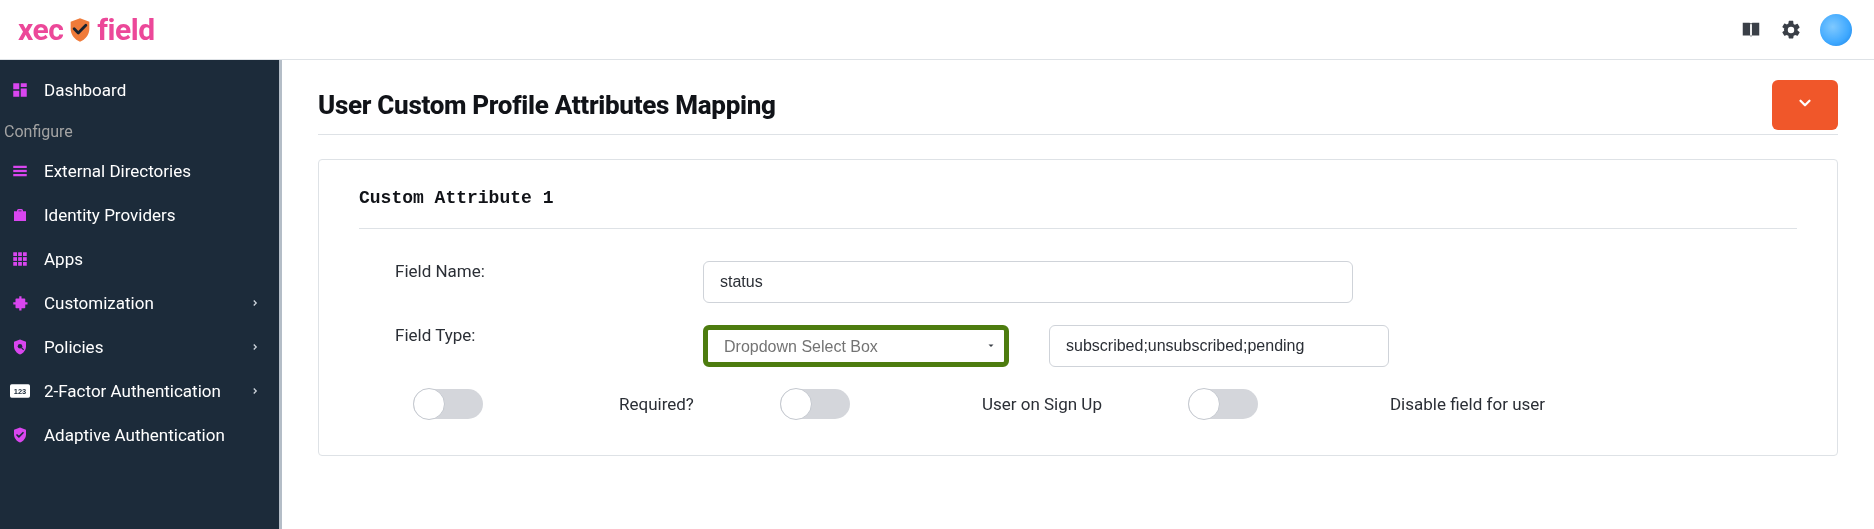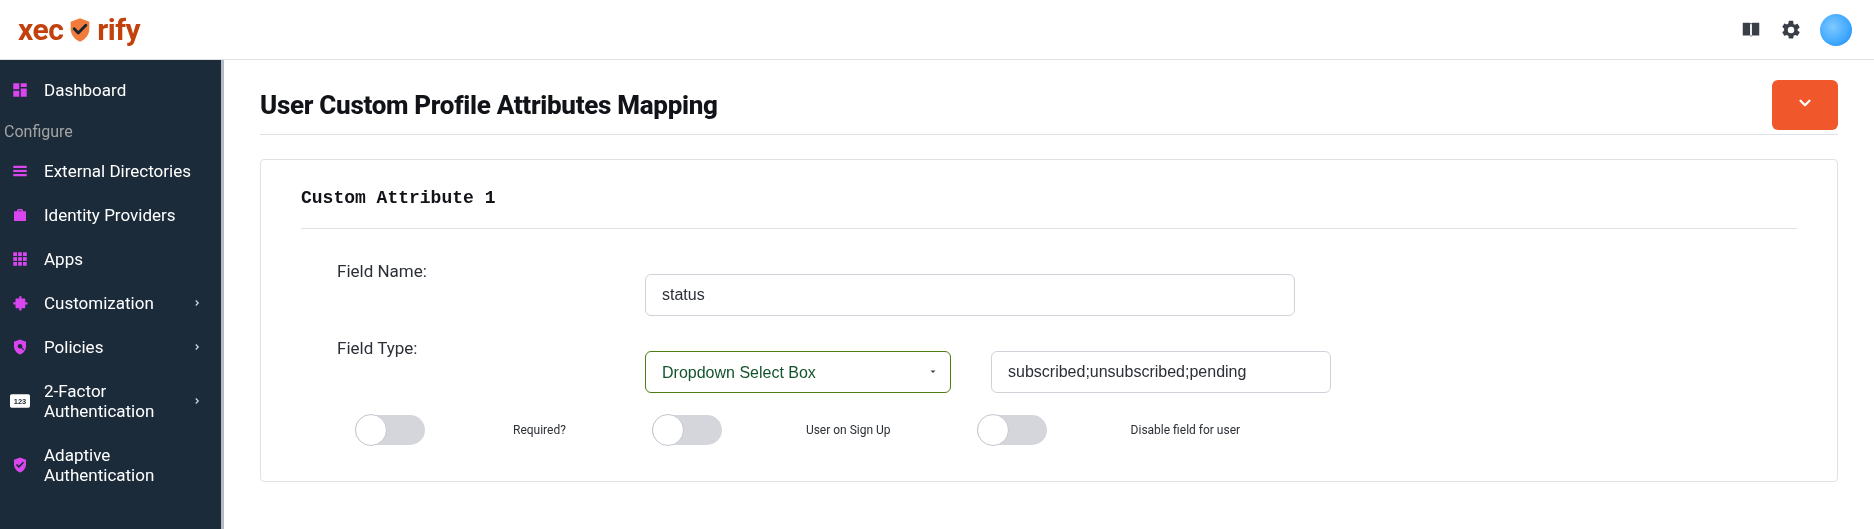--- a/index.html
+++ b/index.html
@@ -32,21 +32,21 @@
     border-bottom: 1px solid var(--border);
     background: #fff;
   }
   .logo {
     display: flex;
     align-items: center;
     gap: 2px;
     font-size: 30px;
     font-weight: 700;
     letter-spacing: -0.5px;
-    color: #c2410c;
+    color: #ec4899;
   }
   .logo .shield {
     display: inline-flex;
     margin: 0 1px;
   }
   .header-actions {
     display: flex;
     align-items: center;
     gap: 18px;
   }
@@ -69,21 +69,21 @@
   }
 
   
   .layout {
     display: flex;
     height: calc(529px - 60px);
   }
 
   
   .sidebar {
-    width: 224px;
+    width: 282px;
     background: var(--sidebar-bg);
     color: var(--sidebar-text);
     border-right: 3px solid #b4bdc7;
     padding-top: 8px;
     font-size: 17px;
   }
   .nav-item {
     display: flex;
     align-items: center;
     gap: 14px;
@@ -172,42 +172,41 @@
   .form-label {
     width: 344px;
     padding-left: 36px;
     font-size: 17px;
     color: #2b2f36;
   }
   .form-controls {
     display: flex;
     gap: 40px;
     align-items: center;
-    margin-top: 13px;
   }
   .text-input {
     width: 650px;
     height: 42px;
     border: 1px solid #cfd3d9;
     border-radius: 6px;
     padding: 0 16px;
     font-size: 16px;
     color: #2b2f36;
     outline: none;
     background: #fff;
   }
   .sel-wrap { position: relative; }
   .select-input {
     width: 306px;
     height: 42px;
-    border: 1px solid #4d7c0f;
+    border: 5px solid #4d7c0f;
     border-radius: 6px;
     padding: 0 34px 0 16px;
     font-size: 16px;
-    color: #14532d;
+    color: #737373;
     background: #fff;
     appearance: none;
     -webkit-appearance: none;
     outline: none;
     cursor: pointer;
   }
   .sel-caret {
     position: absolute;
     right: 12px;
     top: 50%;
@@ -252,35 +251,35 @@
     content: "";
     position: absolute;
     width: 30px;
     height: 30px;
     border-radius: 50%;
     background: #fff;
     border: 1px solid #c4c8cf;
     left: 0;
     top: -1px;
   }
-  .toggle-label { font-size: 12px; color: #2b2f36; }
+  .toggle-label { font-size: 17px; color: #2b2f36; margin-left: 48px; }
 </style>
 </head>
 <body>
 
 <header class="top-header">
   <div class="logo">
     <span>xec</span>
     <span class="shield">
       <svg width="28" height="28" viewBox="0 0 24 24" fill="none">
         <path d="M12 2 L20 5 V11 C20 16 16.5 20.5 12 22 C7.5 20.5 4 16 4 11 V5 Z" fill="#f07b3a"></path>
         <path d="M7 11 L10.5 14.5 L17 8" stroke="#1a2330" stroke-width="2.4" fill="none" stroke-linecap="round" stroke-linejoin="round"></path>
       </svg>
     </span>
-    <span>rify</span>
+    <span>field</span>
   </div>
   <div class="header-actions">
     <span class="header-icon">
       <svg width="22" height="22" viewBox="0 0 24 24" fill="currentColor">
           <path d="M3 4h7a3 3 0 0 1 3 3v13a2 2 0 0 0-2-2H3V4zm18 0h-7a3 3 0 0 0-3 3v13a2 2 0 0 1 2-2h8V4z"></path>
         </svg>
     </span>
     <span class="header-icon">
       <svg width="22" height="22" viewBox="0 0 24 24" fill="currentColor">
           <path d="M19.14 12.94a7.07 7.07 0 0 0 .05-.94 7.07 7.07 0 0 0-.05-.94l2.03-1.58a.5.5 0 0 0 .12-.64l-1.92-3.32a.5.5 0 0 0-.6-.22l-2.39.96a7.03 7.03 0 0 0-1.62-.94l-.36-2.54A.5.5 0 0 0 14 2h-4a.5.5 0 0 0-.49.42l-.36 2.54c-.58.24-1.12.55-1.62.94l-2.39-.96a.5.5 0 0 0-.6.22L2.62 8.48a.5.5 0 0 0 .12.64l2.03 1.58c-.3.31-.5.63-.5.94s.2.63.5.94l-2.03 1.58a.5.5 0 0 0-.12.64l1.92 3.32c.13.23.4.32.6.22l2.39-.96c.5.39 1.04.7 1.62.94l.36 2.54c.4.24.25.42.49.42h4c.24 0 .45-.18.49-.42l.36-2.54c.58-.24 1.12-.55 1.62-.94l2.39.96c.23.09.47 0 .6-.22l1.92-3.32a.5.5 0 0 0-.12-.64l-2.03-1.58zM12 15.5A3.5 3.5 0 1 1 12 8.5a3.5 3.5 0 0 1 0 7z"></path>

